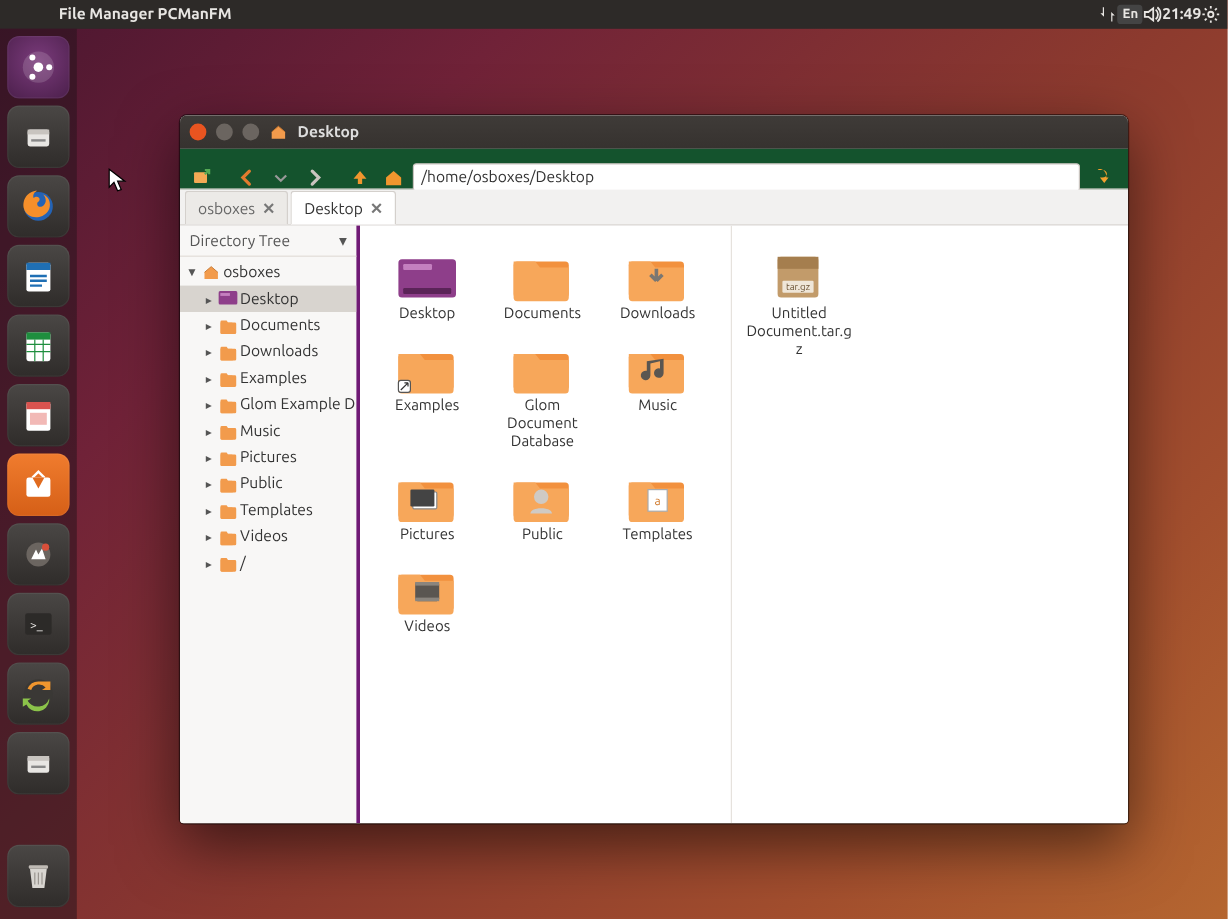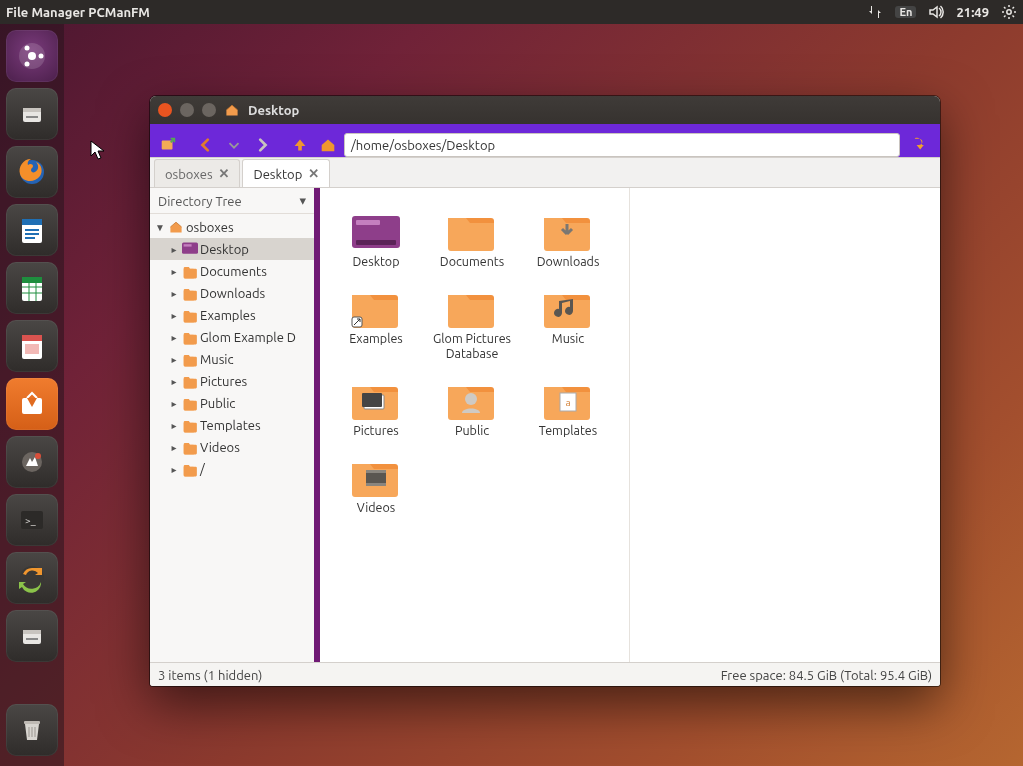--- a/index.html
+++ b/index.html
@@ -9,22 +9,22 @@
   overflow: hidden; position: relative;
   font-size: 13px; color: #333;
 }
 
 
 .top-panel {
   position: absolute; top:0; left:0; right:0; height:24px;
   background:#2d2a28; color:#e8e6e3; display:flex; align-items:center;
   padding:0 6px; font-size:13px; font-weight:600;
 }
-.top-panel .title { flex:1; }
-.top-panel .indicators { display:flex; align-items:center; gap:12px; }
+.top-panel .title { flex:1;margin-left:43px; }
+.top-panel .indicators { display:flex; }
 .top-panel .ind { display:inline-flex; align-items:center; justify-content:center; }
 .top-panel .lang { background:#444; border-radius:3px; padding:0 4px; font-size:11px; font-weight:700;}
 .top-panel svg { fill:#e8e6e3; }
 
 
 .launcher {
   position:absolute; top:24px; left:0; bottom:0; width:64px;
   background:rgba(40,20,30,0.55); display:flex; flex-direction:column; align-items:center;
   padding-top:6px; gap:6px;
 }
@@ -51,22 +51,22 @@
 .fm .titlebar {
   height:28px; background:linear-gradient(#3f3b38,#36322f);
   display:flex; align-items:center; gap:8px; padding:0 8px; color:#ddd; font-weight:600;
 }
 .fm .win-btn { width:14px; height:14px; border-radius:50%; display:inline-block; }
 .fm .win-close { background:#e95420; }
 .fm .win-min, .fm .win-max { background:#6b6560; }
 .fm .title-icon { width:16px; height:16px; }
 
 .fm .toolbar {
-  height:34px; background:#6d28d9; border-bottom:1px solid #d4d0cc;
-  display:flex; align-items:flex-end; gap:4px; padding:0 6px;
+  height:34px; background:#14532d; border-bottom:1px solid #d4d0cc;
+  display:flex; align-items:flex-start; gap:4px; padding:12px 6px;
 }
 .tb-btn { width:24px; height:24px; display:flex; align-items:center; justify-content:center;
   border-radius:3px; }
 .tb-btn svg { width:18px; height:18px; }
 .tb-sep { width:6px; }
 .pathbar {
   flex:1; height:24px; border:1px solid #c9c4bf; background:#fff; border-radius:3px;
   padding:0 6px; display:flex; align-items:center; font-size:13px; color:#333;
 }
 
@@ -78,21 +78,21 @@
   height:28px; padding:0 10px; display:flex; align-items:center; gap:6px;
   border:1px solid #d4d0cc; border-bottom:none; background:#eceae7;
   border-radius:3px 3px 0 0; font-size:13px; color:#666; margin-right:2px;
 }
 .fm .tab.active { background:#fff; color:#333; }
 .fm .tab .x { color:#777; font-weight:bold; }
 
 .fm .body { flex:1; display:flex; min-height:0; }
 
 .sidebar {
-  width:170px; background:#f8f7f6; border-right:6px solid #701a75;
+  width:150px; background:#f8f7f6; border-right:3px solid #701a75;
   display:flex; flex-direction:column; font-size:13px;
 }
 .sidebar .hdr {
   height:26px; display:flex; align-items:center; justify-content:space-between;
   padding:0 8px; color:#555; border-bottom:1px solid #e2ddd8;
 }
 .sidebar .tree { flex:1; overflow:auto; padding:2px 0;}
 .tnode { display:flex; align-items:center; height:22px; padding-left:4px; gap:2px; white-space:nowrap; }
 .tnode .arrow { width:12px; text-align:center; color:#555; font-size:10px;}
 .tnode .ticon { width:16px; height:16px; flex:none;}
@@ -504,21 +504,21 @@
               </svg>
             </div>
             <div class="label">Examples</div>
           </div>
           <div class="item">
             <div class="icon">
               <svg viewBox="0 0 56 48">
                 <use href="#i-folder-big"></use>
               </svg>
             </div>
-            <div class="label">Glom Pictures Database</div>
+            <div class="label">Glom Document Database</div>
           </div>
           <div class="item">
             <div class="icon">
               <svg viewBox="0 0 56 48">
                 <use href="#i-folder-big"></use>
                 <path d="M33 18v12a4 4 0 11-3-4V20l-8 2v10a4 4 0 11-3-4V20z" fill="#5a5651"></path>
               </svg>
             </div>
             <div class="label">Music</div>
           </div>
@@ -558,26 +558,30 @@
                 <use href="#i-folder-big"></use>
                 <rect x="18" y="20" width="20" height="16" rx="2" fill="#5a5651"></rect>
                 <rect x="18" y="20" width="20" height="3" fill="#8a857e"></rect>
                 <rect x="18" y="33" width="20" height="3" fill="#8a857e"></rect>
               </svg>
             </div>
             <div class="label">Videos</div>
           </div>
         </div>
       <div class="panel right" id="panel-right">
+          <div class="item">
+            <div class="icon">
+              <svg viewBox="0 0 56 48">
+                <use href="#i-archive-big"></use>
+              </svg>
+            </div>
+            <div class="label">Untitled Document.tar.gz</div>
+          </div>
         </div>
     </div>
   </div>
 
   <div class="accent"></div>
-  <div class="statusbar">
-    <span>3 items (1 hidden)</span>
-    <span>Free space: 84.5 GiB (Total: 95.4 GiB)</span>
-  </div>
 </div>
 
 <svg class="cursor" viewBox="0 0 16 22">
   <path d="M1 1l0 15 4-4 3 7 3-1-3-7 6 0z" fill="#fff" stroke="#000"></path>
 </svg>
 
 </body></html>

